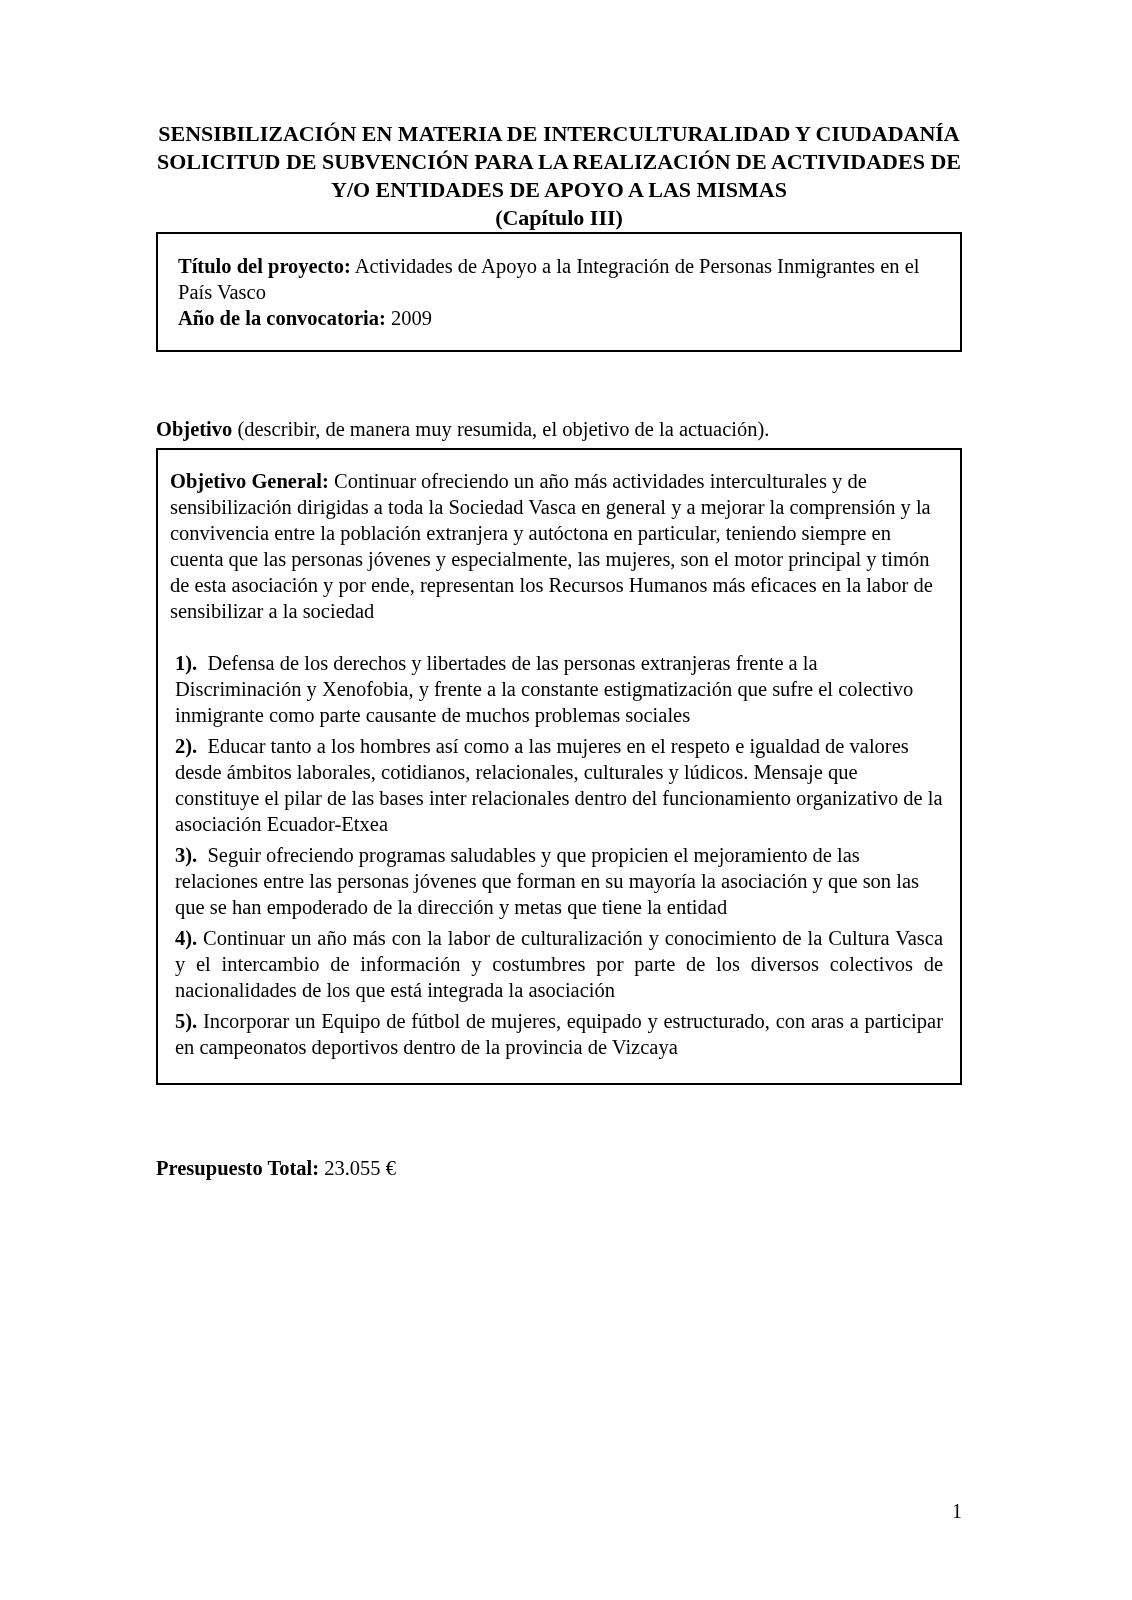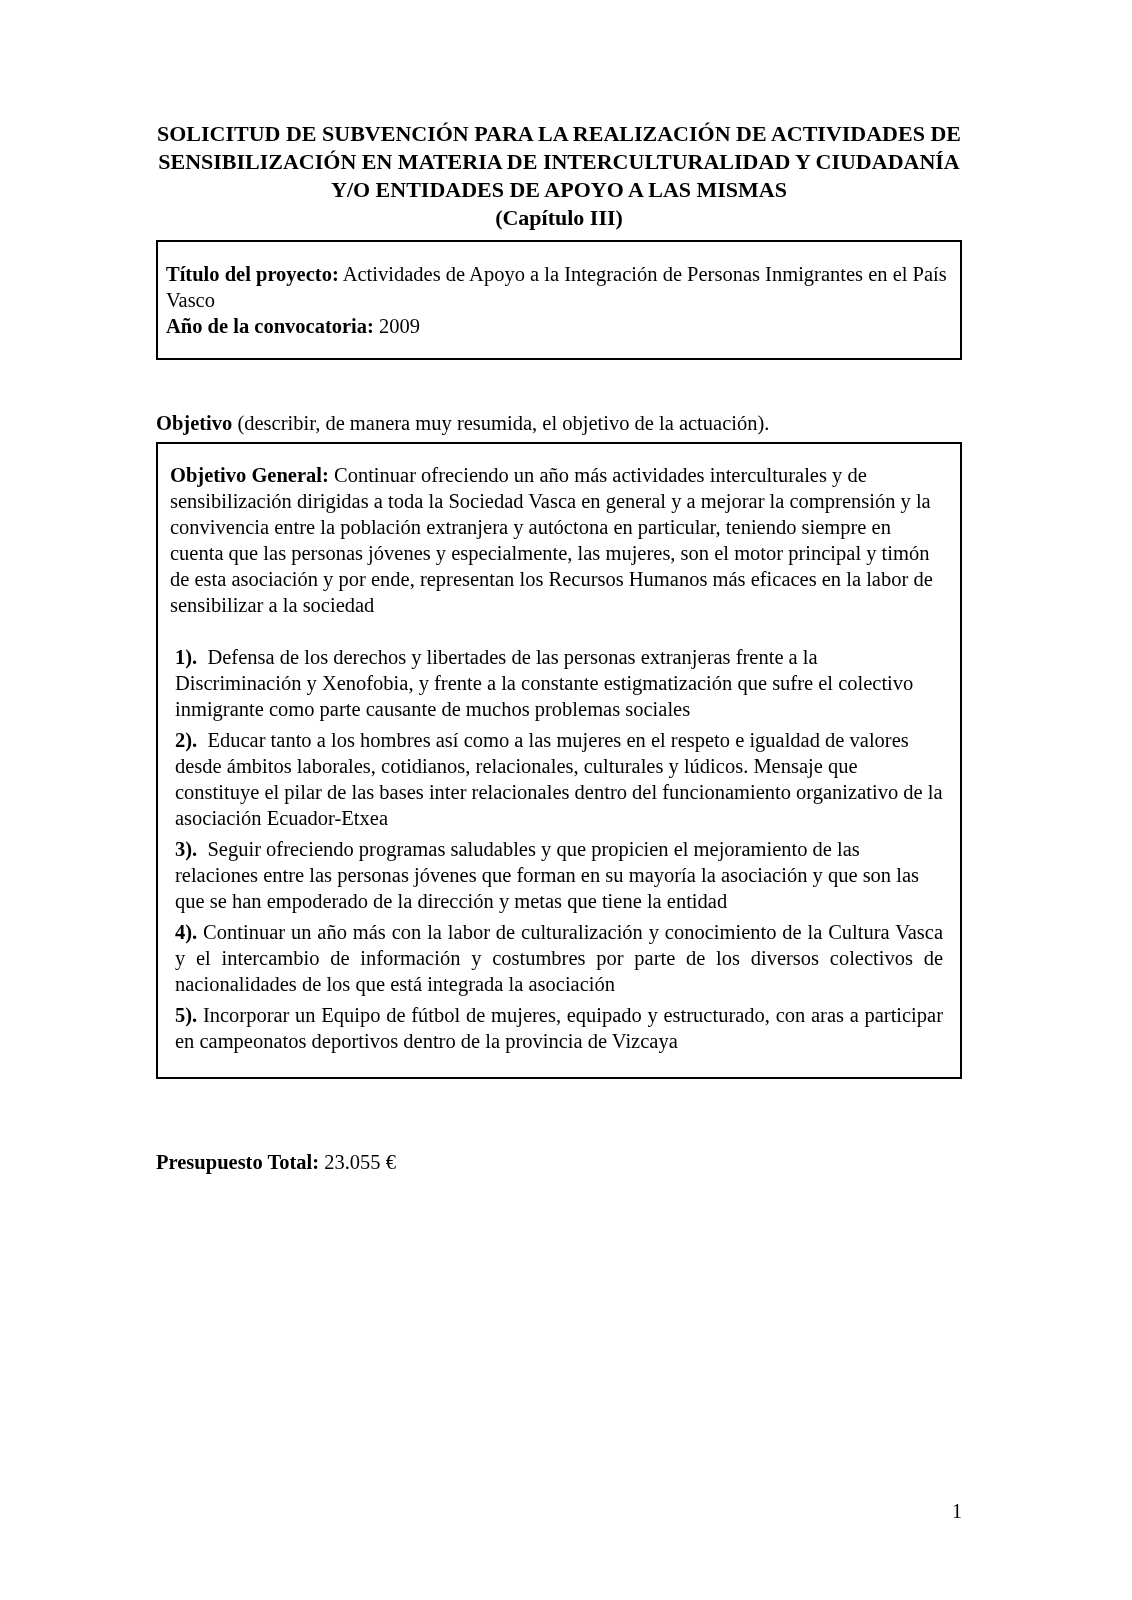--- a/index.html
+++ b/index.html
@@ -23,25 +23,24 @@
     font-weight:bold;
     font-size:22px;
     line-height:28px;
   }
   .bt { font-size:20.5px; line-height:26px; }
   .box {
     border:2px solid #000;
     background:#fff;
   }
   .box-project {
-    margin-top:8px;
-    padding:19px 8px;
+    padding:19px 20px;
   }
   .objective-caption {
-    margin-top:50px;
+    margin-top:64px;
   }
   .box-objective {
     margin-top:6px;
     padding:18px 12px;
   }
   .sp { margin-bottom:26px; }  
   .obj-heading { font-weight:bold; }
   .obj-item { margin:5px; }
   .justify { text-align:justify; }
   .budget-line { margin-top:70px; }
@@ -55,22 +54,22 @@
   }
   b { font-weight:bold; }
 </style>
 </head>
 <body>
 
 <div class="page">
   <div class="content">
 
     <div class="doc-title">
+      <div>SENSIBILIZACIÓN EN MATERIA DE INTERCULTURALIDAD Y CIUDADANÍA</div>
       <div>SOLICITUD DE SUBVENCIÓN PARA LA REALIZACIÓN DE ACTIVIDADES DE</div>
-      <div>SENSIBILIZACIÓN EN MATERIA DE INTERCULTURALIDAD Y CIUDADANÍA</div>
       <div>Y/O ENTIDADES DE APOYO A LAS MISMAS</div>
       <div>(Capítulo III)</div>
     </div>
 
     <div class="box box-project bt">
       <p><b>Título del proyecto:</b><span> Actividades de Apoyo a la Integración de Personas Inmigrantes en el País Vasco</span></p>
       <p><b>Año de la convocatoria:</b><span> 2009</span></p>
     </div>
 
     <p class="objective-caption bt"><b>Objetivo</b><span> (describir, de manera muy resumida, el objetivo de la actuación).</span></p>

